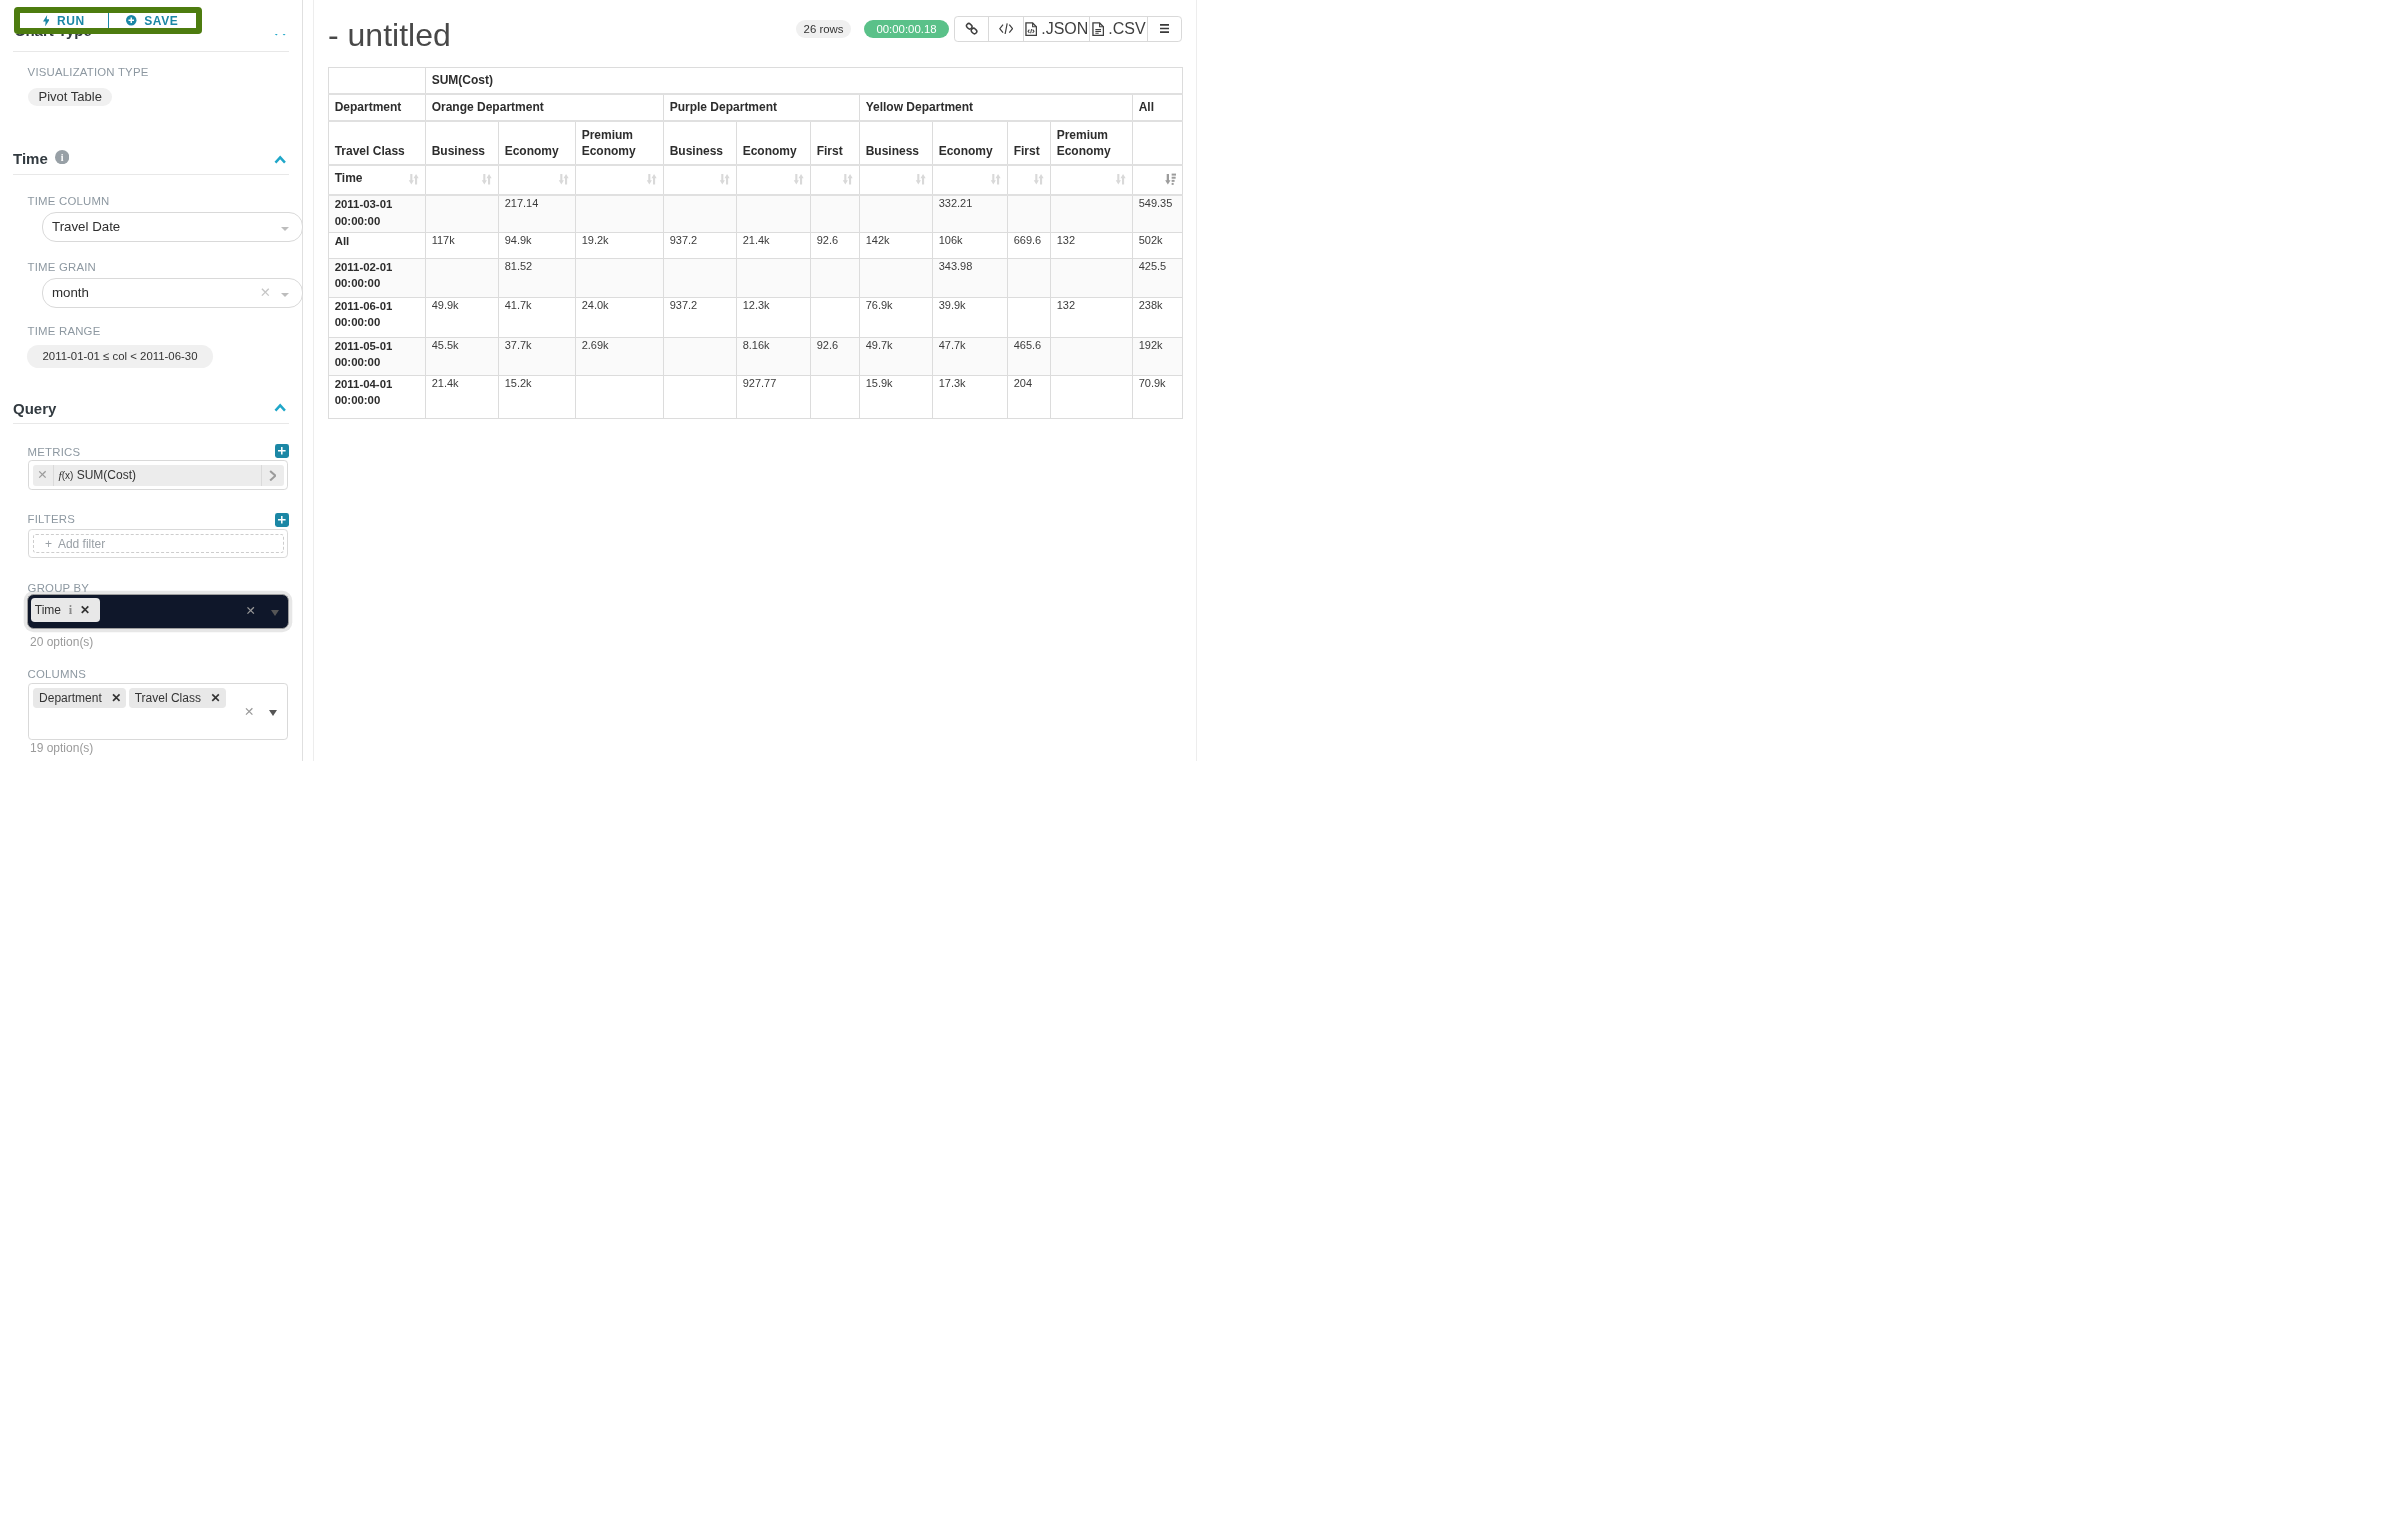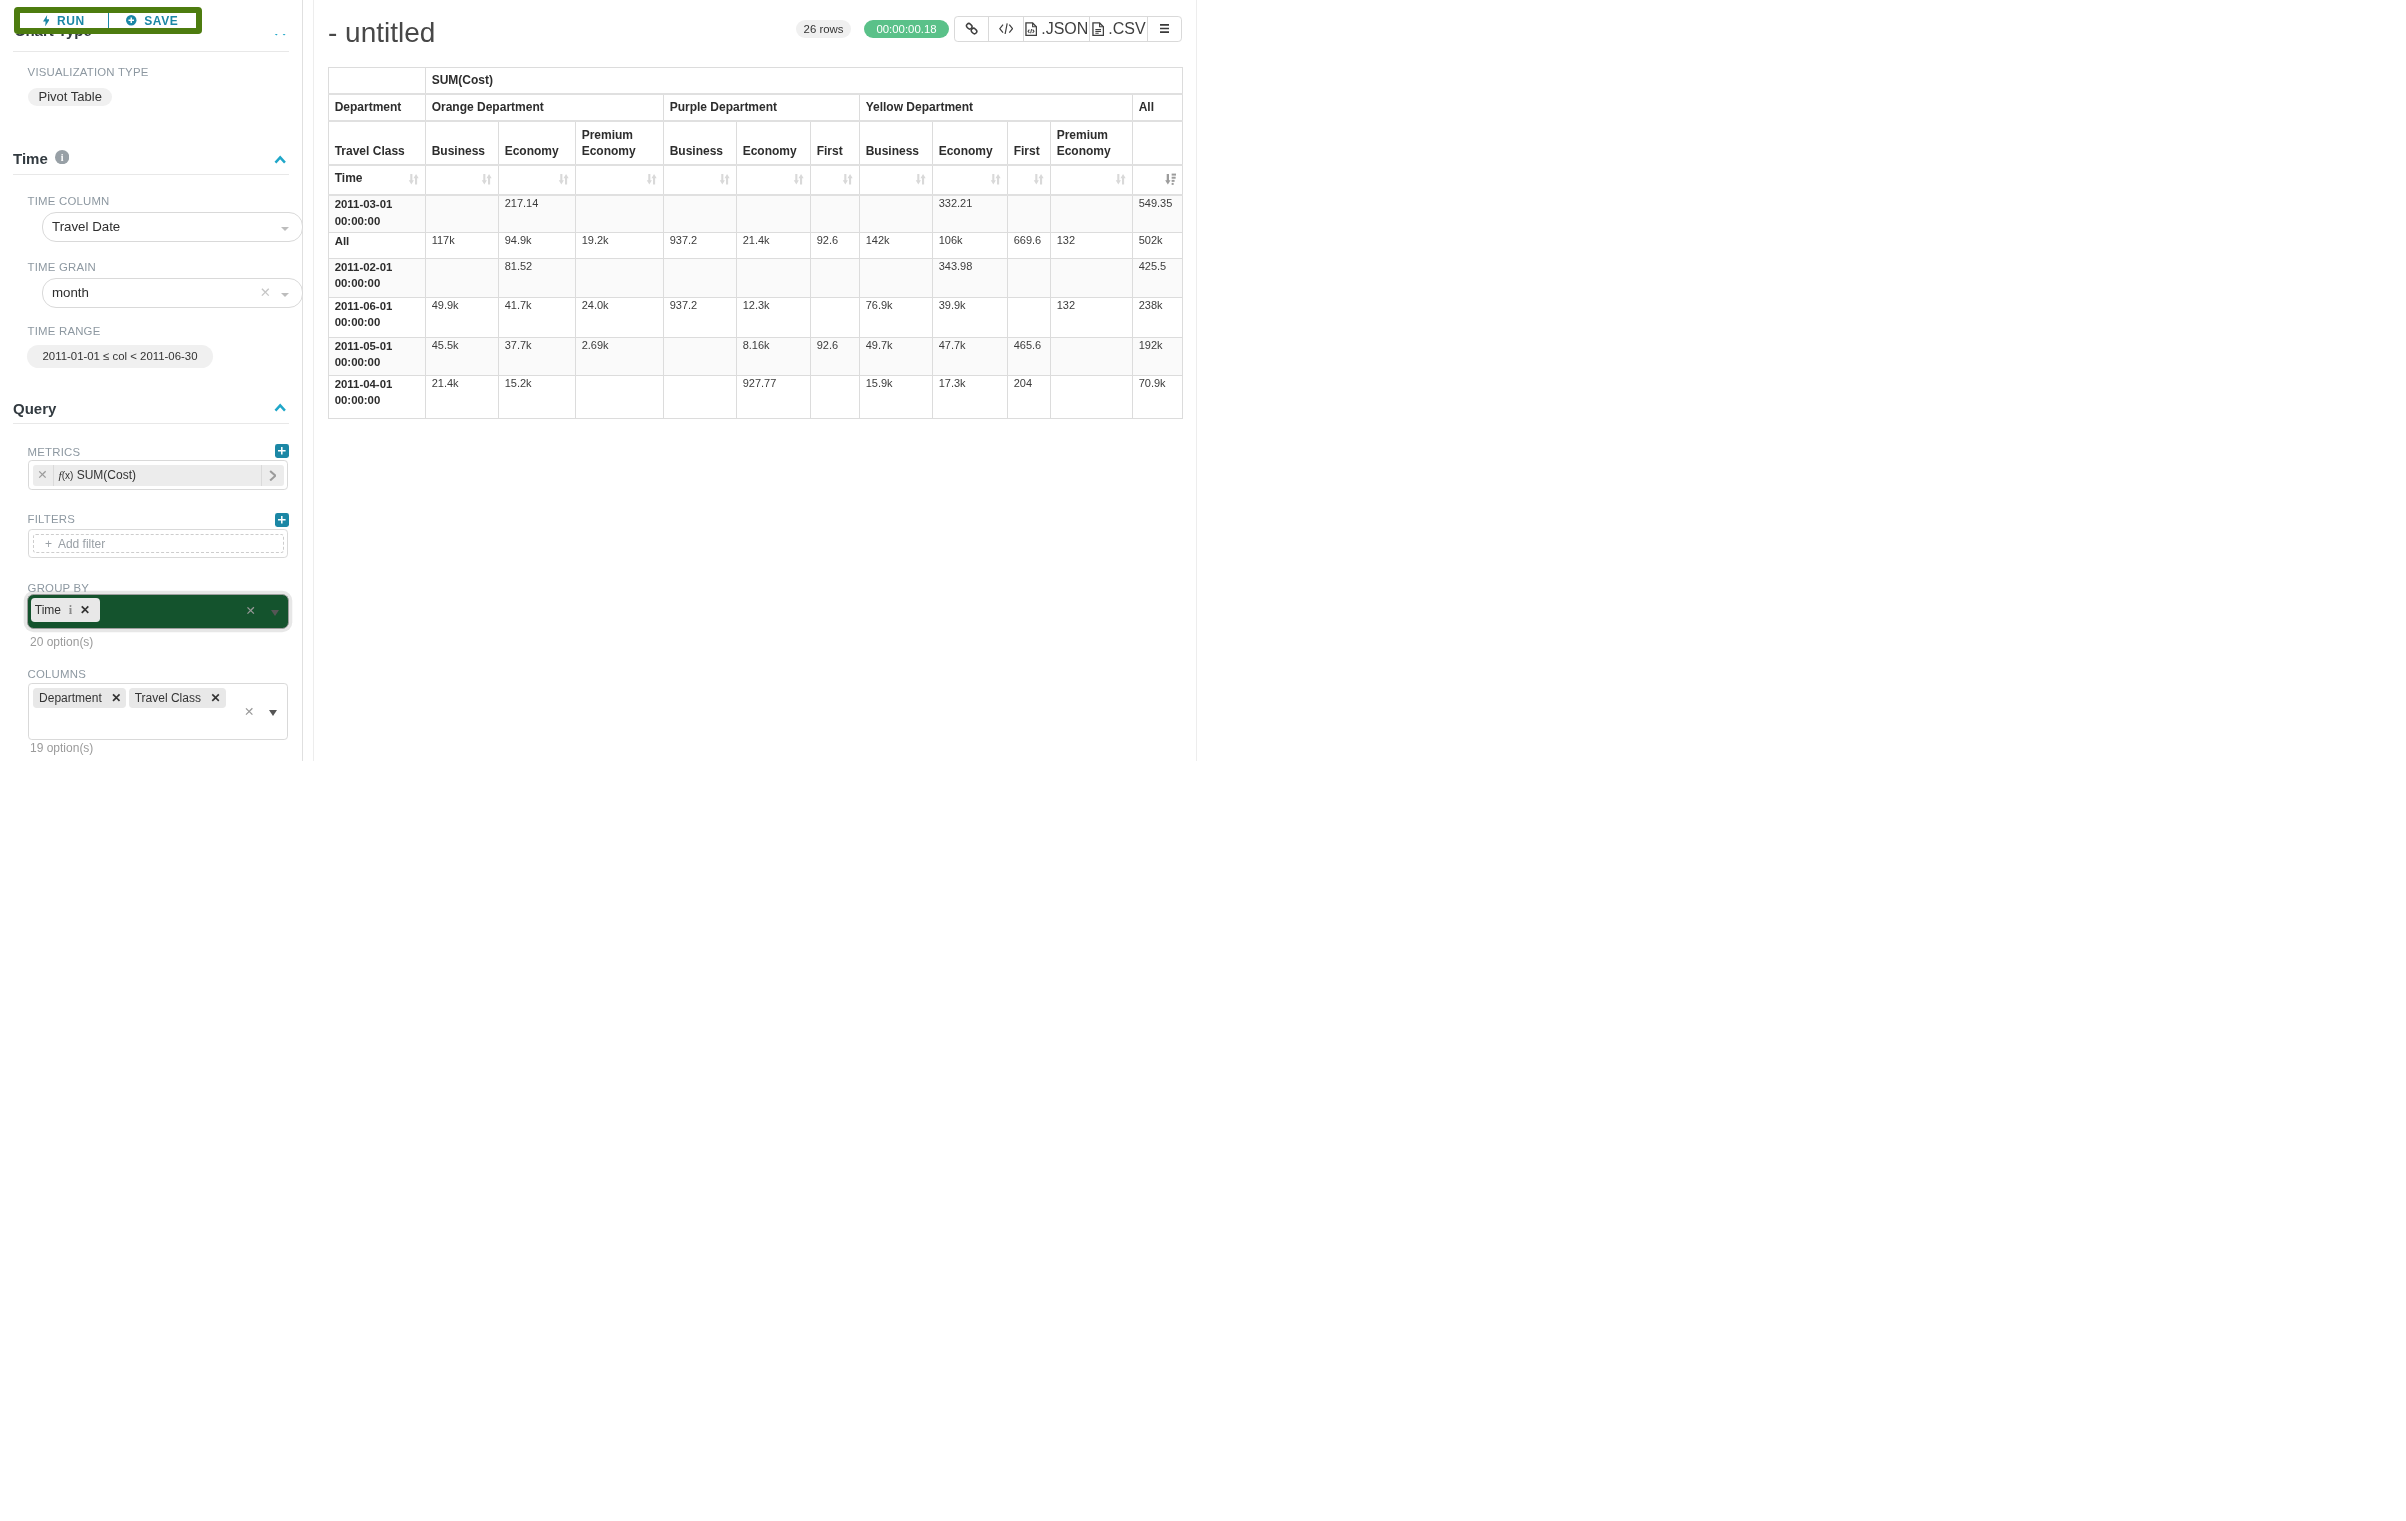--- a/index.html
+++ b/index.html
@@ -22,26 +22,26 @@
 
 .selectbox { position:absolute; left:42px; width:261px; height:30px; border:1px solid #d9d9d9; border-radius:14px; background:#fff; font-size:13.3px; color:#2e2e2e; line-height:28.5px; padding-left:9px; }
 .caret { position:absolute; width:0; height:0; border-left:4px solid transparent; border-right:4px solid transparent; border-top:4.3px solid #bdbdbd; top:13.5px; right:13px; }
 .clearx { position:absolute; right:31px; top:0; line-height:28.5px; color:#c6c6c6; font-size:13.3px; }
 
 .pill { background:#f0f0f0; border-radius:11.4px; color:#333; }
 
 .plusbtn { position:absolute; width:13.8px; height:13.8px; background:#1b87a5; border-radius:2.4px; color:#fff; }
 .plusbtn svg { display:block; margin:3px auto; }
 
-#groupbybox { position:absolute; left:27px; top:594px; width:262px; height:35px; border:1.9px solid #9e9e9e; border-radius:6.7px; background:#14532d; box-shadow:0 0 0 3.3px #e7e7e7; }
+#groupbybox { position:absolute; left:27px; top:594px; width:262px; height:35px; border:1.9px solid #9e9e9e; border-radius:6.7px; background:#0f172a; box-shadow:0 0 0 3.3px #e7e7e7; }
 .tag { position:absolute; background:#e8e8e8; border-radius:3.8px; font-size:11.4px; color:#333; }
 .optiontext { position:absolute; left:30px; font-size:12px; color:#9b9b9b; }
 
 
-#title { position:absolute; left:328px; top:16.6px; font-size:28px; font-weight:400; color:#484848; }
+#title { position:absolute; left:328px; top:16.6px; font-size:32px; font-weight:400; color:#484848; }
 .hpill { position:absolute; top:19.5px; height:18.5px; border-radius:9.5px; font-size:11.4px; line-height:18.5px; text-align:center; }
 #rowspill { left:796px; width:55px; background:#f0f0f0; color:#333; }
 #timepill { left:864px; width:85px; background:#5ac189; color:#fff; }
 #btngroup { position:absolute; left:954px; top:15.7px; width:228px; height:26px; border:1px solid #d9d9d9; border-radius:3.8px; background:#fff; display:flex; align-items:center; }
 #btngroup .btn { height:100%; display:flex; align-items:center; justify-content:center; color:#3f3f3f; font-size:16px; }
 #btngroup .btn + .btn { border-left:1px solid #d9d9d9; }
 #btngroup .btn svg { display:block; }
 #btngroup .btn .txt { margin-left:3.8px; }
 
 

